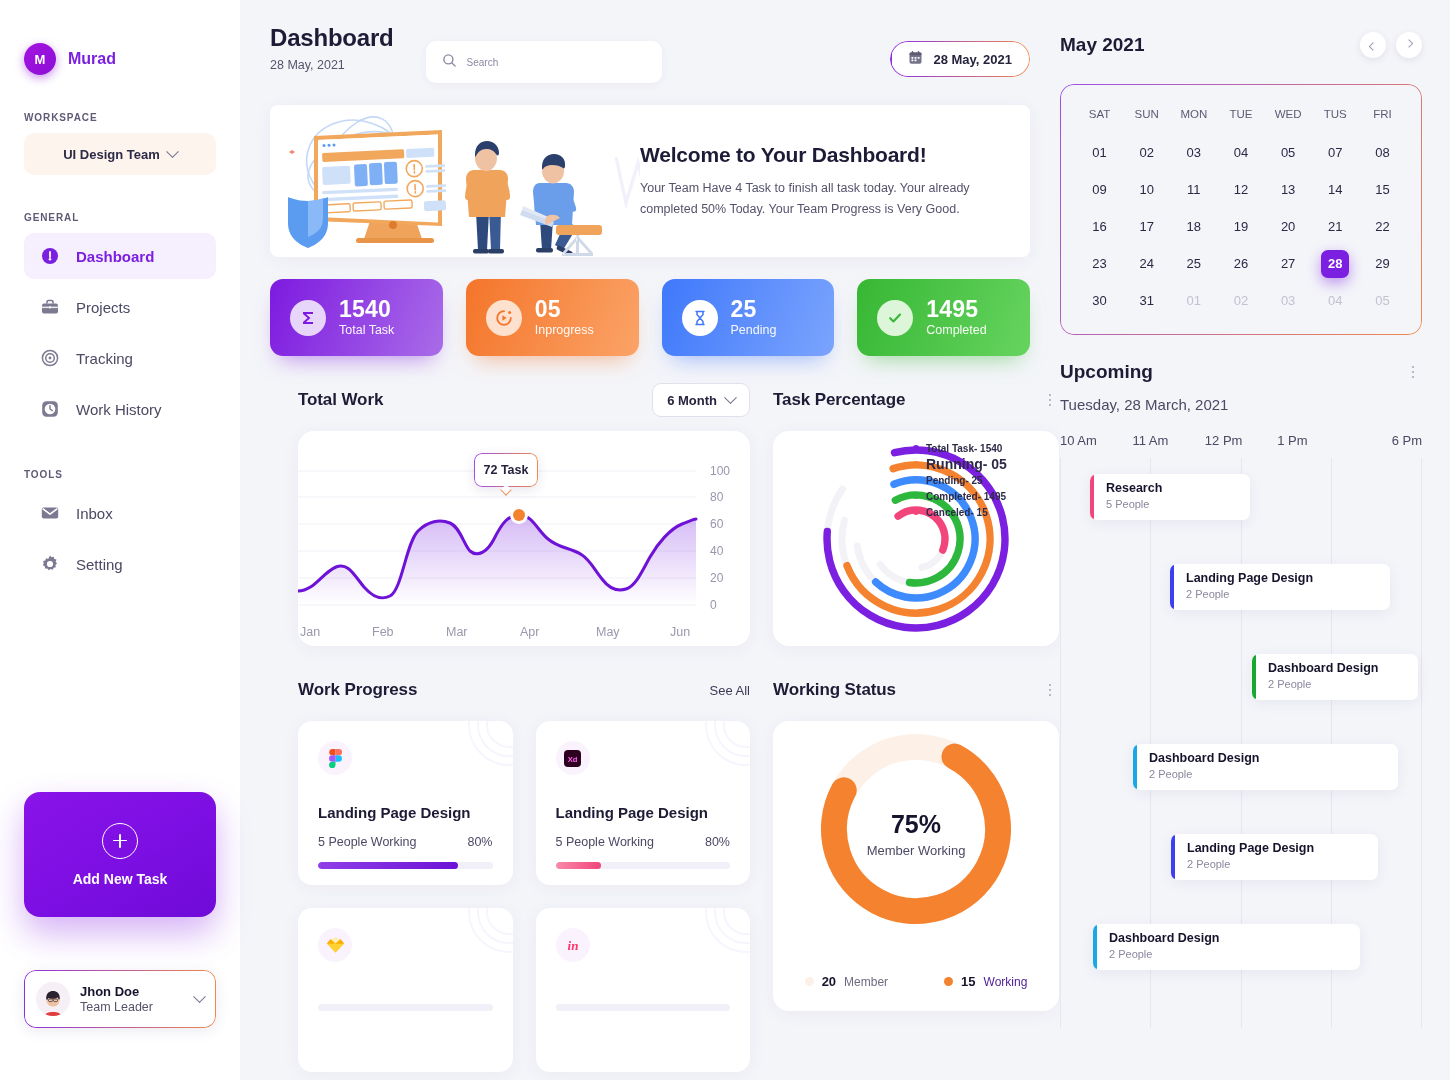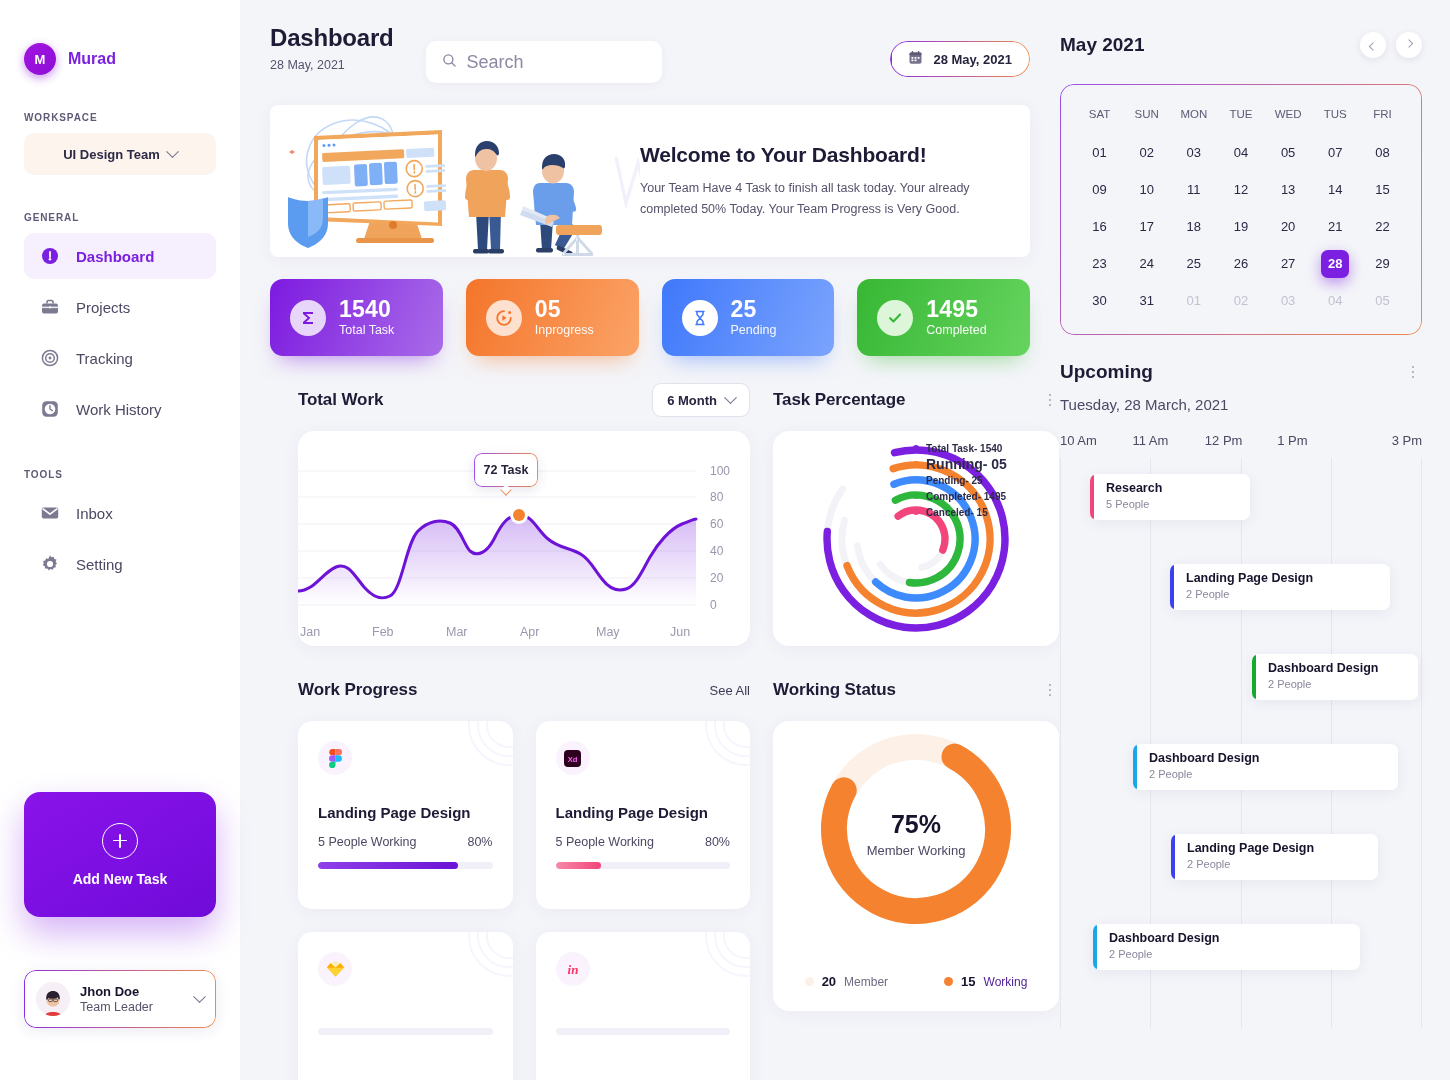--- a/index.html
+++ b/index.html
@@ -92,21 +92,21 @@
   .main { flex: 1 1 auto; width: 820px; padding: 24px 30px 0 30px; overflow: hidden; }
   .topbar { display: flex; align-items: flex-start; gap: 32px; height: 78px; }
   .page-title { font-size: 24px; font-weight: bold; letter-spacing: -.2px; }
   .page-date { font-size: 12.5px; color: #55536c; margin-top: 6px; }
   .search-box {
     width: 236px; height: 42px; background: #fff; border-radius: 10px;
     display: flex; align-items: center; gap: 10px; padding: 0 16px; margin-top: 17px;
     box-shadow: 0 2px 10px rgba(60,40,110,.05);
   }
   .search-box input {
-    border: 0; outline: 0; font-size: 18px; color: #be185d; width: 100%;
+    border: 0; outline: 0; font-size: 10px; color: #be185d; width: 100%;
     font-family: inherit; background: transparent;
   }
   .search-box input::placeholder { color: #8c89a3; }
   .date-pill {
     margin-left: auto; margin-top: 17px; height: 36px; border-radius: 18px;
     background: #fff; display: flex; align-items: center; gap: 10px;
     padding: 0 18px; position: relative; font-size: 13px; font-weight: bold;
     color: #25233d; cursor: pointer;
   }
   .date-pill:before {
@@ -155,21 +155,21 @@
   .kebab { width: 18px; height: 18px; display: flex; flex-direction: column;
     align-items: center; justify-content: center; gap: 2.5px; cursor: pointer; }
   .kebab i { width: 2.6px; height: 2.6px; border-radius: 50%; background: #a5a2b8; display: block; }
 
   .card { background: #fff; border-radius: 16px; box-shadow: 0 3px 18px rgba(60,40,110,.05); }
   .chart-card { height: 215px; padding: 8px 0 0 0; position: relative; }
   .pct-card { height: 215px; position: relative; overflow: hidden; }
   .status-card { height: 290px; position: relative; }
 
   .work-grid { display: grid; grid-template-columns: 1fr 1fr; gap: 23px; margin-top: 0; }
-  .work-card { height: 188px; border-radius: 14px; background: #fff; padding: 20px;
+  .work-card { height: 164px; border-radius: 14px; background: #fff; padding: 20px;
     position: relative; overflow: hidden; box-shadow: 0 3px 18px rgba(60,40,110,.05); }
   .work-ico-wrap { width: 34px; height: 34px; border-radius: 50%; background: #faf3fd;
     display: flex; align-items: center; justify-content: center; position: relative; }
   .work-name { font-size: 15px; font-weight: bold; margin-top: 29px; }
   .work-row { display: flex; justify-content: space-between; align-items: center;
     font-size: 12.5px; color: #4b4963; margin-top: 14px; }
   .bar { height: 7px; border-radius: 4px; background: #f1eff7; margin-top: 13px; overflow: hidden; }
   .bar > span { display: block; height: 100%; border-radius: 4px; }
   .rings { position: absolute; top: -28px; right: -28px; width: 110px; height: 110px; opacity: .55; }
 
@@ -824,21 +824,21 @@
           <i></i>
         </div>
     </div>
     <div class="upcoming-date">Tuesday, 28 March, 2021</div>
 
     <div class="hours">
       <div class="hour">10 Am</div>
       <div class="hour">11 Am</div>
       <div class="hour">12 Pm</div>
       <div class="hour">1 Pm</div>
-      <div class="hour" style="text-align:right">3 Pm</div>
+      <div class="hour" style="text-align:right">6 Pm</div>
     </div>
 
     <div class="timeline">
       <div class="tl-lines">
           <i></i>
           <i></i>
           <i></i>
           <i></i>
         </div>
 

